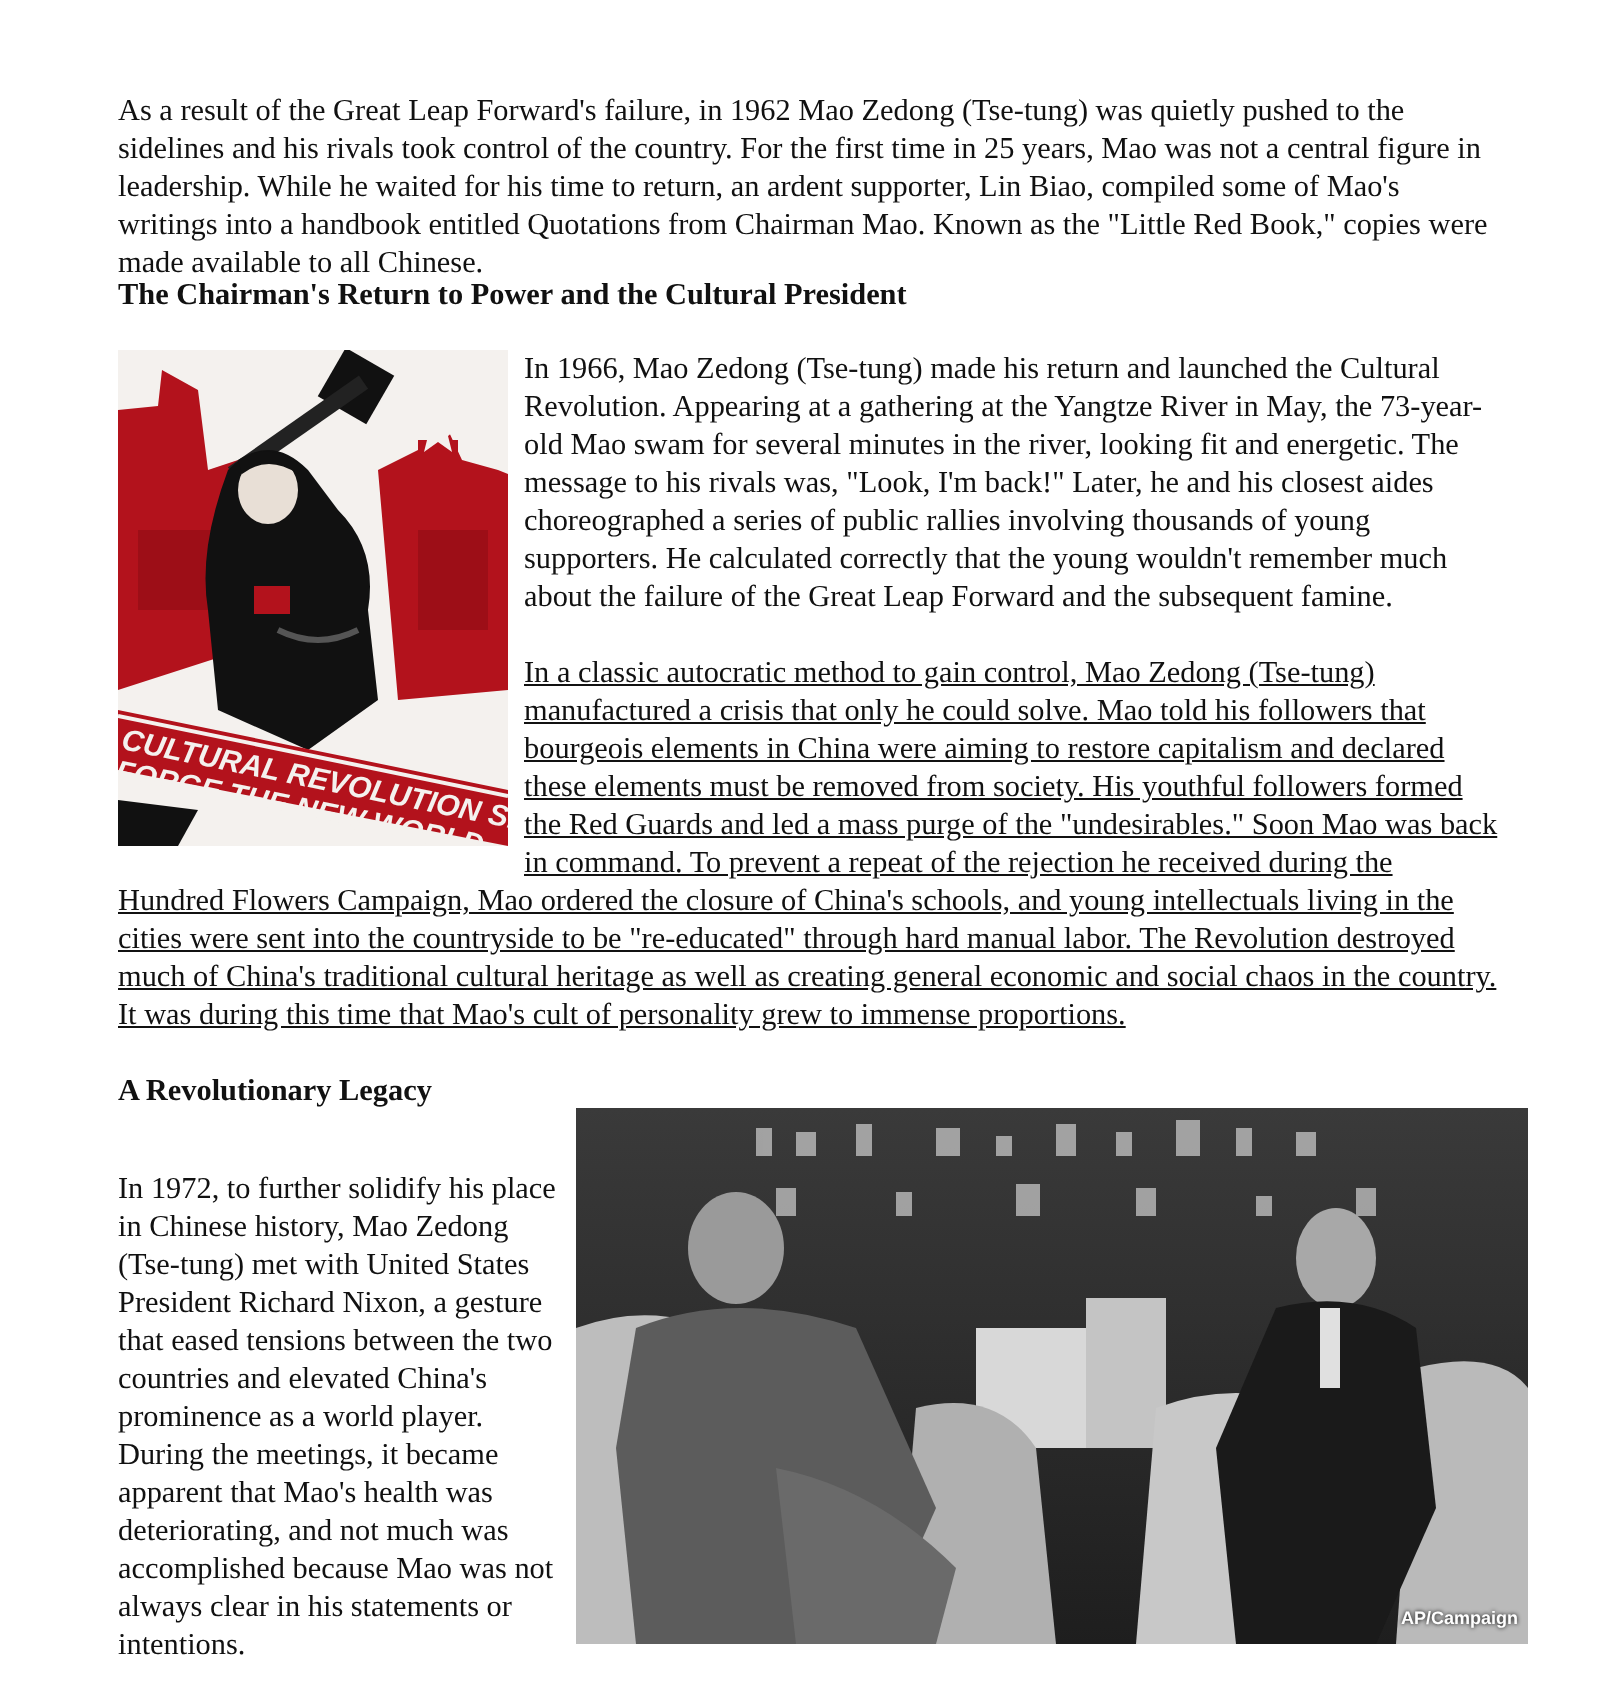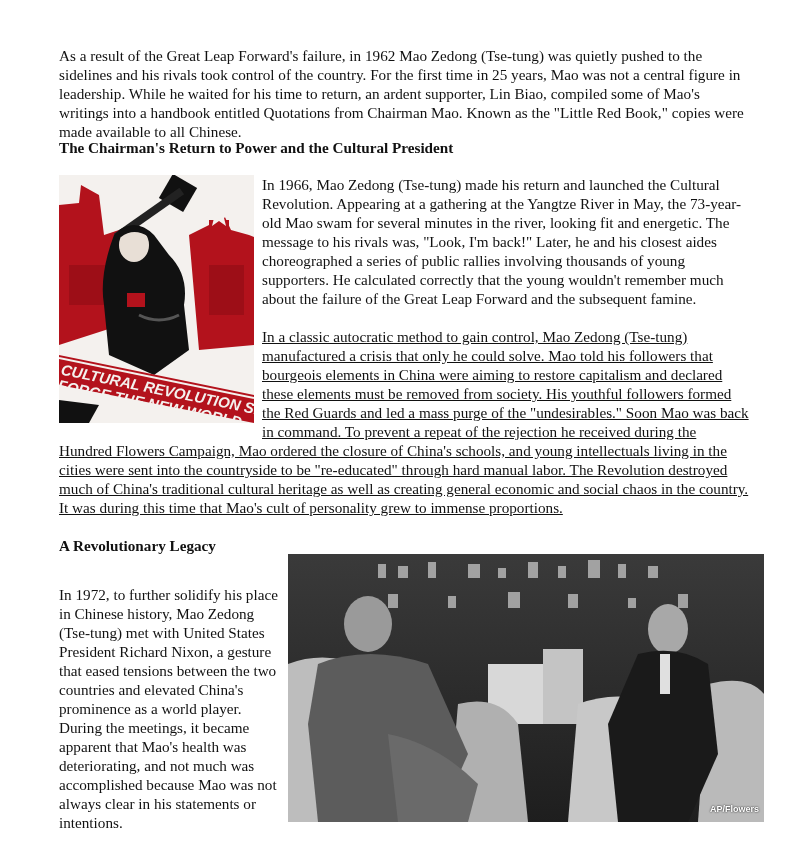--- a/index.html
+++ b/index.html
@@ -118,14 +118,14 @@
     <path d="M30 110 Q80 90 140 110 L180 200 L150 268 L30 268 L20 170 Z" fill="#5c5c5c"></path>
     <path d="M100 180 Q150 190 190 230 L180 268 L110 268 Z" fill="#6a6a6a"></path>
 
     <path d="M290 150 Q330 135 370 150 L380 268 L280 268 Z" fill="#c8c8c8"></path>
     <path d="M420 130 Q460 120 476 140 L476 268 L410 268 Z" fill="#bababa"></path>
 
     <ellipse cx="380" cy="75" rx="20" ry="25" fill="#a8a8a8"></ellipse>
     <path d="M350 100 Q390 90 420 110 L430 200 L400 268 L330 268 L320 170 Z" fill="#1a1a1a"></path>
     <rect x="372" y="100" width="10" height="40" fill="#e0e0e0"></rect>
   </svg>
-  <div class="credit">AP/Flowers</div>
+  <div class="credit">AP/Campaign</div>
 </div>
 
 </body></html>

